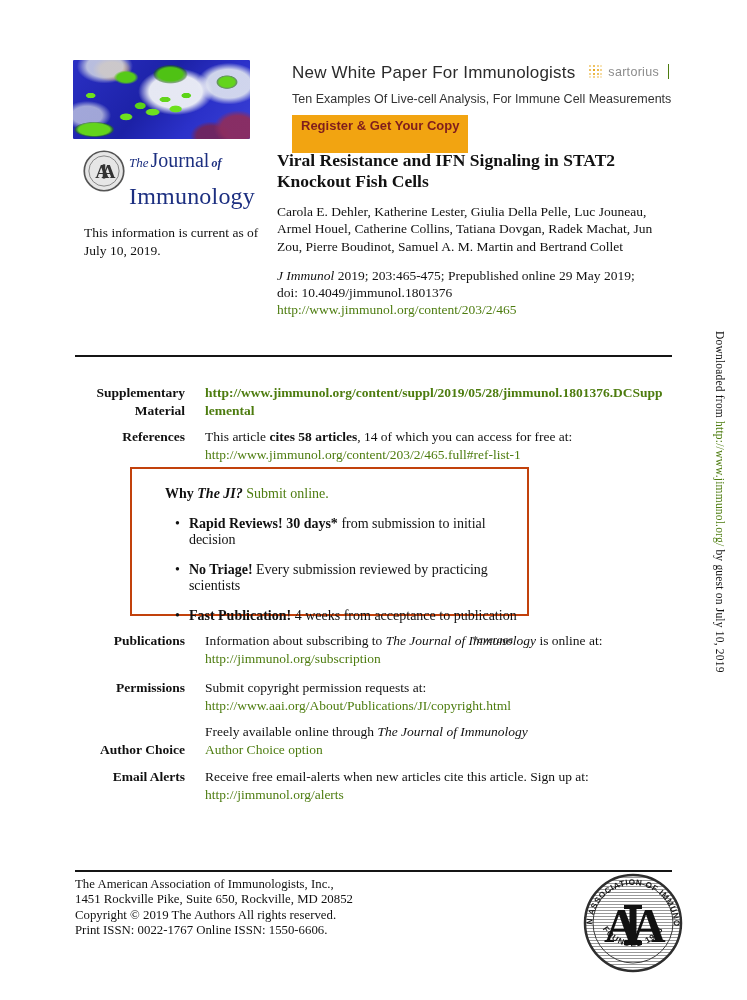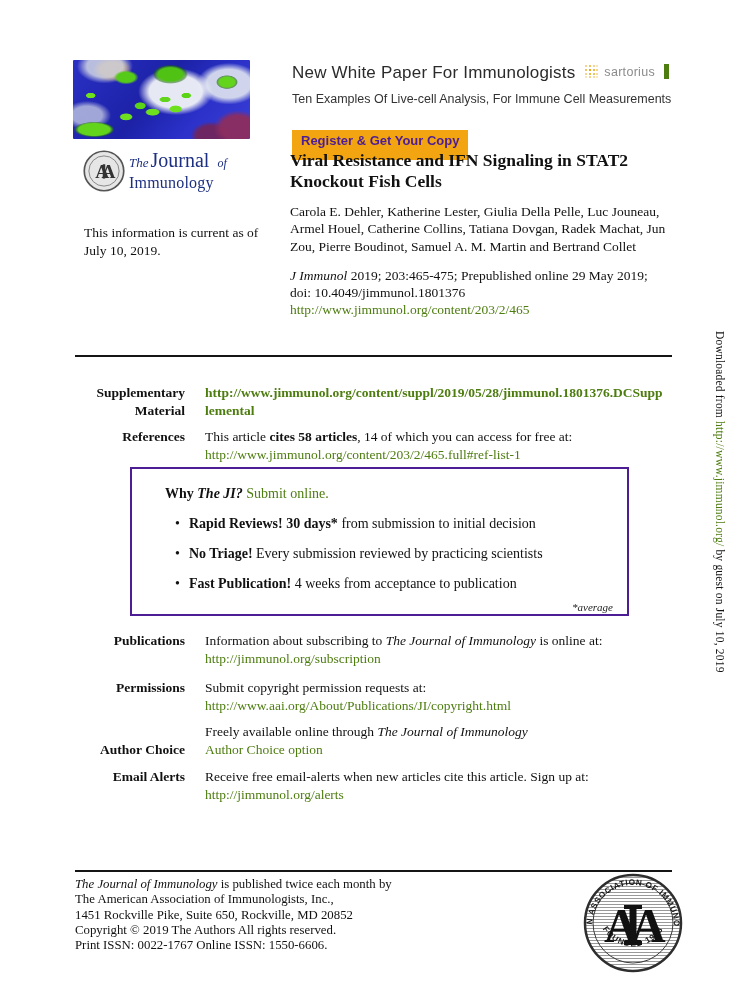--- a/index.html
+++ b/index.html
@@ -26,53 +26,53 @@
       radial-gradient(ellipse 26px 18px at 78% 96%, rgba(120,35,80,.85) 55%, transparent 80%),
       radial-gradient(ellipse 48px 30px at 58% 40%, rgba(238,240,246,.96) 55%, transparent 78%),
       radial-gradient(ellipse 40px 26px at 88% 30%, rgba(225,230,240,.9) 55%, transparent 80%),
       radial-gradient(ellipse 36px 22px at 18% 8%, rgba(210,215,228,.85) 50%, transparent 78%),
       radial-gradient(ellipse 30px 18px at 8% 70%, rgba(215,220,232,.7) 50%, transparent 80%),
       radial-gradient(ellipse 26px 16px at 22% 12%, rgba(200,130,25,.8) 45%, transparent 75%),
       linear-gradient(130deg,#2a30c4 0%,#1c21a6 45%,#2b31c9 70%,#3a40d6 100%);}
   .banner-text{padding-left:42px;padding-top:3px;position:relative;flex:1;}
   .banner-headline{font-size:17px;color:#2b2b2b;letter-spacing:.2px;}
   .banner-sub{font-size:12.5px;color:#333;margin-top:9px;}
-  .banner-cta{display:inline-block;margin-top:24px;background:#f2a411;color:#4c1d95;
-              font-weight:bold;font-size:13px;padding:3px 9px 12px;cursor:pointer;}
+  .banner-cta{display:inline-block;margin-top:9px;background:#f2a411;color:#7f1d1d;
+              font-weight:bold;font-size:13px;padding:3px 9px 20px;cursor:pointer;}
   .brand{position:absolute;right:4px;top:4px;display:flex;align-items:center;gap:5px;
-         border-right:5px solid #4d7c0f;padding-right:9px;}
+         border-right:1px solid #4d7c0f;padding-right:9px;}
   .brand-name{font-size:12.5px;color:#8b8b8b;letter-spacing:.3px;}
 
   
   .logo{position:absolute;left:83px;top:150px;display:flex;align-items:flex-start;gap:4px;}
   .logo-textcol{color:#1c2f80;line-height:1;}
   .logo-line1{font-size:20px;}
   .logo-the{font-style:italic;font-size:13px;margin-right:2px;}
-  .logo-of{font-style:italic;font-size:12px;margin-left:8px;}
-  .logo-line2{font-size:16px;margin-top:5px;letter-spacing:.2px;}
+  .logo-of{font-style:italic;font-size:12px;margin-left:2px;font-weight:bold;}
+  .logo-line2{font-size:24px;margin-top:14px;letter-spacing:.2px;}
   .current-info{position:absolute;left:84px;top:224px;width:200px;font-size:13.5px;line-height:1.32;}
 
-  .article{position:absolute;left:290px;top:150px;width:384px;}
+  .article{position:absolute;left:277px;top:150px;width:384px;}
   .article-title{font-size:17.5px;font-weight:bold;line-height:1.2;}
   .article-authors{font-size:13.5px;line-height:1.28;margin-top:11px;}
   .article-cite{font-size:13.5px;line-height:1.28;margin-top:12px;}
   .it{font-style:italic;}
   a.lnk{color:#4d7c0f;text-decoration:none;cursor:pointer;}
   .break-all{word-break:break-all;}
 
   .rule{position:absolute;left:75px;width:597px;border-top:2px solid #151515;}
 
   
   .row{position:absolute;left:75px;width:597px;display:flex;font-size:13.5px;line-height:1.3;}
   .row-label{flex:0 0 110px;text-align:right;font-weight:bold;}
   .row-body{margin-left:20px;width:460px;}
 
   
-  .why-box{position:absolute;left:130px;top:467px;width:499px;height:149px;
-           border:2px solid #4c1d95;box-sizing:border-box;font-size:14px;}
+  .why-box{position:absolute;left:130px;top:467px;width:399px;height:149px;
+           border:2px solid #c2410c;box-sizing:border-box;font-size:14px;}
   .why-head{margin:17px 0 0 33px;}
   .why-bullets{margin:0 0 0 43px;}
   .why-bullet{margin-top:14px;display:flex;}
   .bullet-dot{margin-right:9px;}
   .why-footnote{text-align:right;font-style:italic;font-size:11px;margin:9px 14px 0 0;color:#222;}
 
   
   .footer-text{position:absolute;left:75px;top:877px;width:440px;font-size:12.8px;line-height:1.2;}
   .seal{position:absolute;left:583px;top:873px;}
 
@@ -218,21 +218,20 @@
     <div class="row-label">Email Alerts</div>
     <div class="row-body">
       <span>Receive free email-alerts when new articles cite this article. Sign up at:</span><br>
       <a class="lnk">http://jimmunol.org/alerts</a>
     </div>
   </div>
 
   <div class="rule" style="top:870px;border-top-width:2.5px;"></div>
 
   <div class="footer-text">
-    <div><span class="it">The Journal of Immunology</span><span> is published twice each month by</span></div>
     <div>The American Association of Immunologists, Inc.,</div>
     <div>1451 Rockville Pike, Suite 650, Rockville, MD 20852</div>
     <div>Copyright © 2019 The Authors All rights reserved.</div>
     <div>Print ISSN: 0022-1767 Online ISSN: 1550-6606.</div>
   </div>
 
   <div class="seal">
     <svg width="100" height="100" viewBox="0 0 100 100">
       <defs>
         <pattern id="hatchL" width="4" height="3" patternUnits="userSpaceOnUse">

